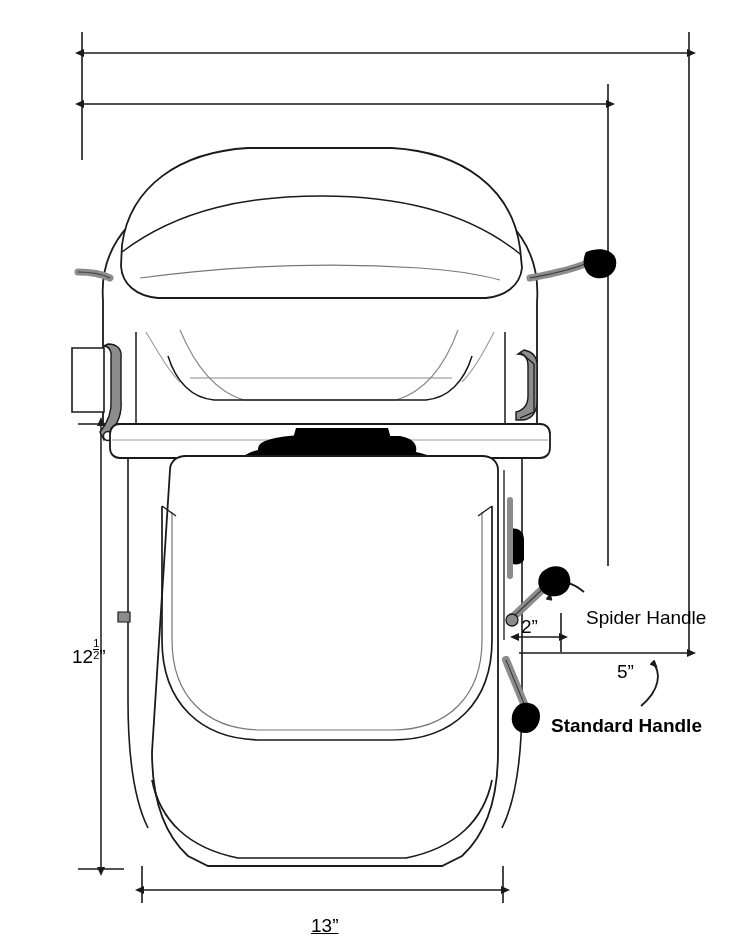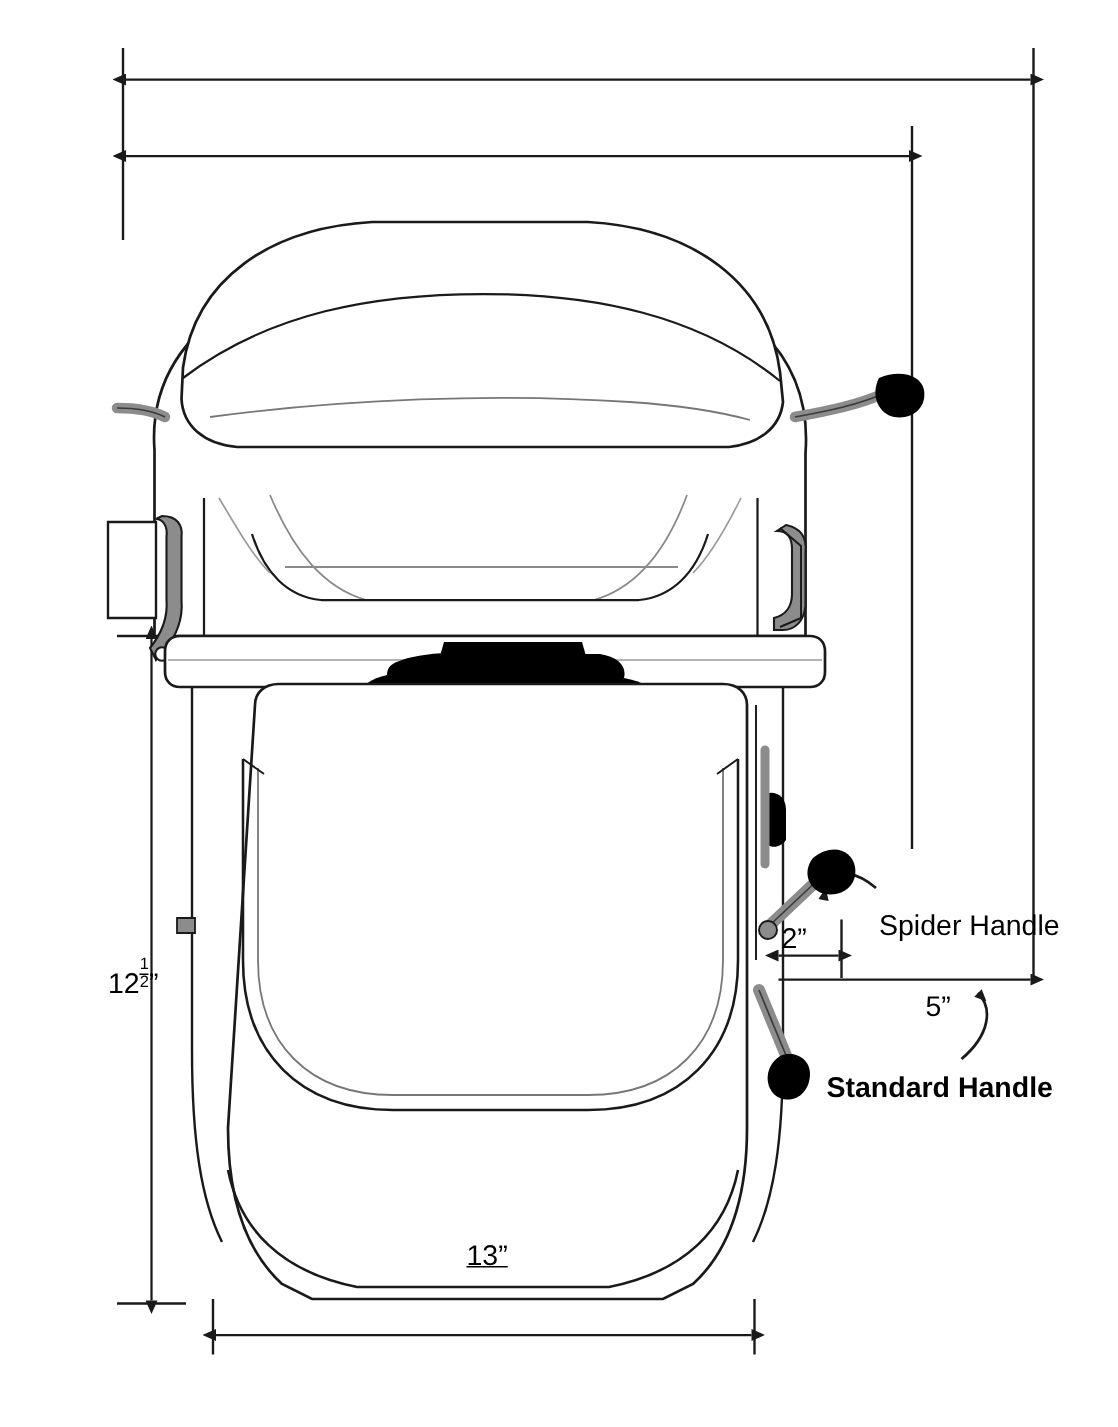--- a/index.html
+++ b/index.html
@@ -28,21 +28,21 @@
   .dim-label {
     position: absolute;
     font-family: "Liberation Sans", sans-serif;
     font-size: 19px;
     color: #000000;
     white-space: nowrap;
     line-height: 1;
   }
   .lbl-standard-top { left: 259px; top: 31px; }
   .lbl-spider-top   { left: 272px; top: 82px; }
-  .lbl-thirteen     { left: 311px; top: 828px; text-decoration: underline; }
+  .lbl-thirteen     { left: 311px; top: 916px; text-decoration: underline; }
   .lbl-two          { left: 521px; top: 617px; }
   .lbl-five         { left: 617px; top: 662px; }
   .lbl-spider-side  { left: 586px; top: 584px; margin-top: 24px; }
   .lbl-standard-side{ left: 551px; top: 716px; font-weight: bold; }
   .lbl-twelvehalf   { left: 72px;  top: 615px; margin-top: 24px; }
   .frac {
     display: inline-block;
     font-size: 11px;
     line-height: 1;
     text-align: center;

